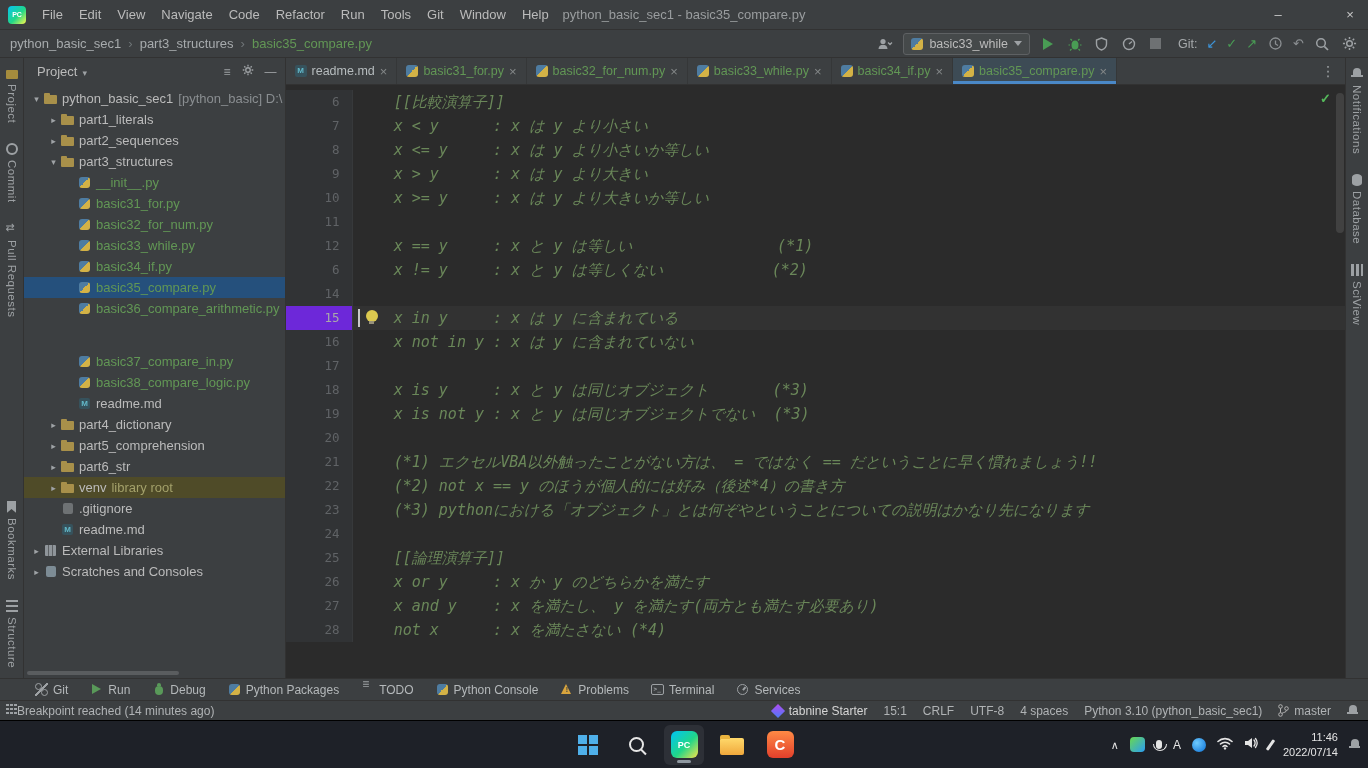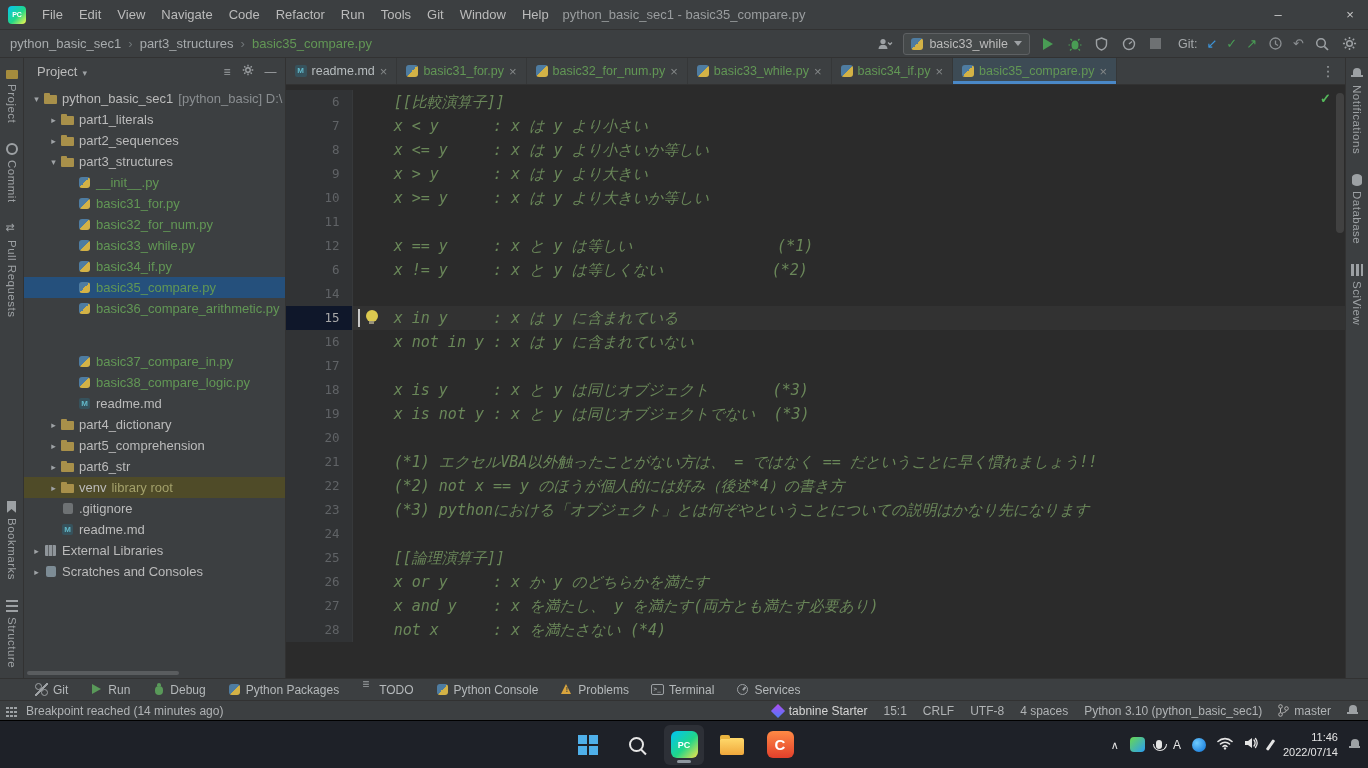--- a/index.html
+++ b/index.html
@@ -125,21 +125,21 @@
   .tabbar-more { margin-left:auto; align-self:center; padding:0 10px; color:#9fa3a6; }
   .tabbar-more::before { content:"⋮"; font-size:14px; }
 
   .editor { flex:1; position:relative; overflow:hidden; background:#2b2b2b; }
   .lines { position:absolute; inset:0; padding-top:5px; }
   .line { display:flex; height:24px; line-height:24px; }
   .lnum { flex:0 0 67px; background:#313335; border-right:1px solid #37393b; color:#606366;
           text-align:right; padding-right:12px; font:normal 12.5px/24px "DejaVu Sans Mono",monospace; }
   .ltext { flex:1; white-space:pre; color:#6A8759; font:italic 15px/24px "DejaVu Sans Mono",monospace;
            padding-left:5px; position:relative; }
-  .line.current .lnum { background:#0f172a; color:#a9a9a9; }
+  .line.current .lnum { background:#6d28d9; color:#a9a9a9; }
   .line.current .ltext { background:#323232; }
   .caret,.bulb { display:none; }
   .line.current .caret { display:block; position:absolute; left:5px; top:3px; width:2px; height:18px; background:#c8c8c8; }
   .line.current .bulb { display:block; position:absolute; left:13px; top:4px; width:12px; height:12px;
         border-radius:50%; background:#dcc94f; }
   .line.current .bulb::after { content:""; position:absolute; left:3.5px; top:11px; width:5px; height:3px; background:#97917a; }
   .inspect { position:absolute; top:6px; right:14px; color:#55b85b; font-size:13px; font-weight:bold; }
   .inspect::before { content:"✓"; }
   .vscroll { position:absolute; right:1px; top:8px; width:8px; height:140px;
              background:rgba(166,166,166,.18); border-radius:4px; }
@@ -164,21 +164,21 @@
   .t-problems .bi::after { content:"!"; position:absolute; left:5.5px; top:1.5px; font:bold 7px/10px "Liberation Sans",sans-serif; color:#3c3f41; }
   .t-terminal .bi::before { content:""; position:absolute; inset:1px 0; border:1.3px solid #9da1a4; border-radius:2px; }
   .t-terminal .bi::after { content:">_"; position:absolute; left:2.5px; top:2px; font:bold 6px/8px "DejaVu Sans Mono",monospace; color:#9da1a4; }
   .t-services .bi::before { content:""; position:absolute; inset:1px; border:1.4px solid #9da1a4; border-radius:50%; }
   .t-services .bi::after { content:""; position:absolute; left:6px; top:3px; width:1.5px; height:4px; background:#9da1a4;
         transform-origin:bottom; transform:rotate(40deg); }
 
   
   .statusbar { height:20px; flex:0 0 20px; background:#3c3f41; border-top:1px solid #323232;
                display:flex; align-items:center; font-size:12px; color:#b0b3b5; padding:0 10px 0 6px; }
-  .sb-left { display:flex; align-items:flex-end; gap:9px; }
+  .sb-left { display:flex; align-items:flex-start; }
   .switcher { width:11px; height:11px; position:relative; display:inline-block; }
   .switcher::before { content:""; position:absolute; left:0; top:0; width:2.5px; height:2.5px; background:#9da1a4;
         box-shadow:4px 0 #9da1a4,8px 0 #9da1a4,0 4px #9da1a4,4px 4px #9da1a4,8px 4px #9da1a4,0 8px #9da1a4,4px 8px #9da1a4,8px 8px #9da1a4; }
   .sb-right { margin-left:auto; display:flex; align-items:center; gap:16px; }
   .sb-item { white-space:nowrap; }
   .tnwrap { display:flex; align-items:center; gap:6px; color:#d6d6d6; }
   .tnlogo { width:10px; height:10px; transform:rotate(45deg); background:linear-gradient(135deg,#b14bf4,#4b7bf4); display:inline-block; }
   .branchwrap { display:flex; align-items:center; gap:5px; }
   .bellico { width:11px; height:11px; position:relative; display:inline-block; }
   .bellico::before { content:""; position:absolute; left:1.5px; top:0; width:8px; height:7px; background:#9da1a4; border-radius:4px 4px 0 0; }

